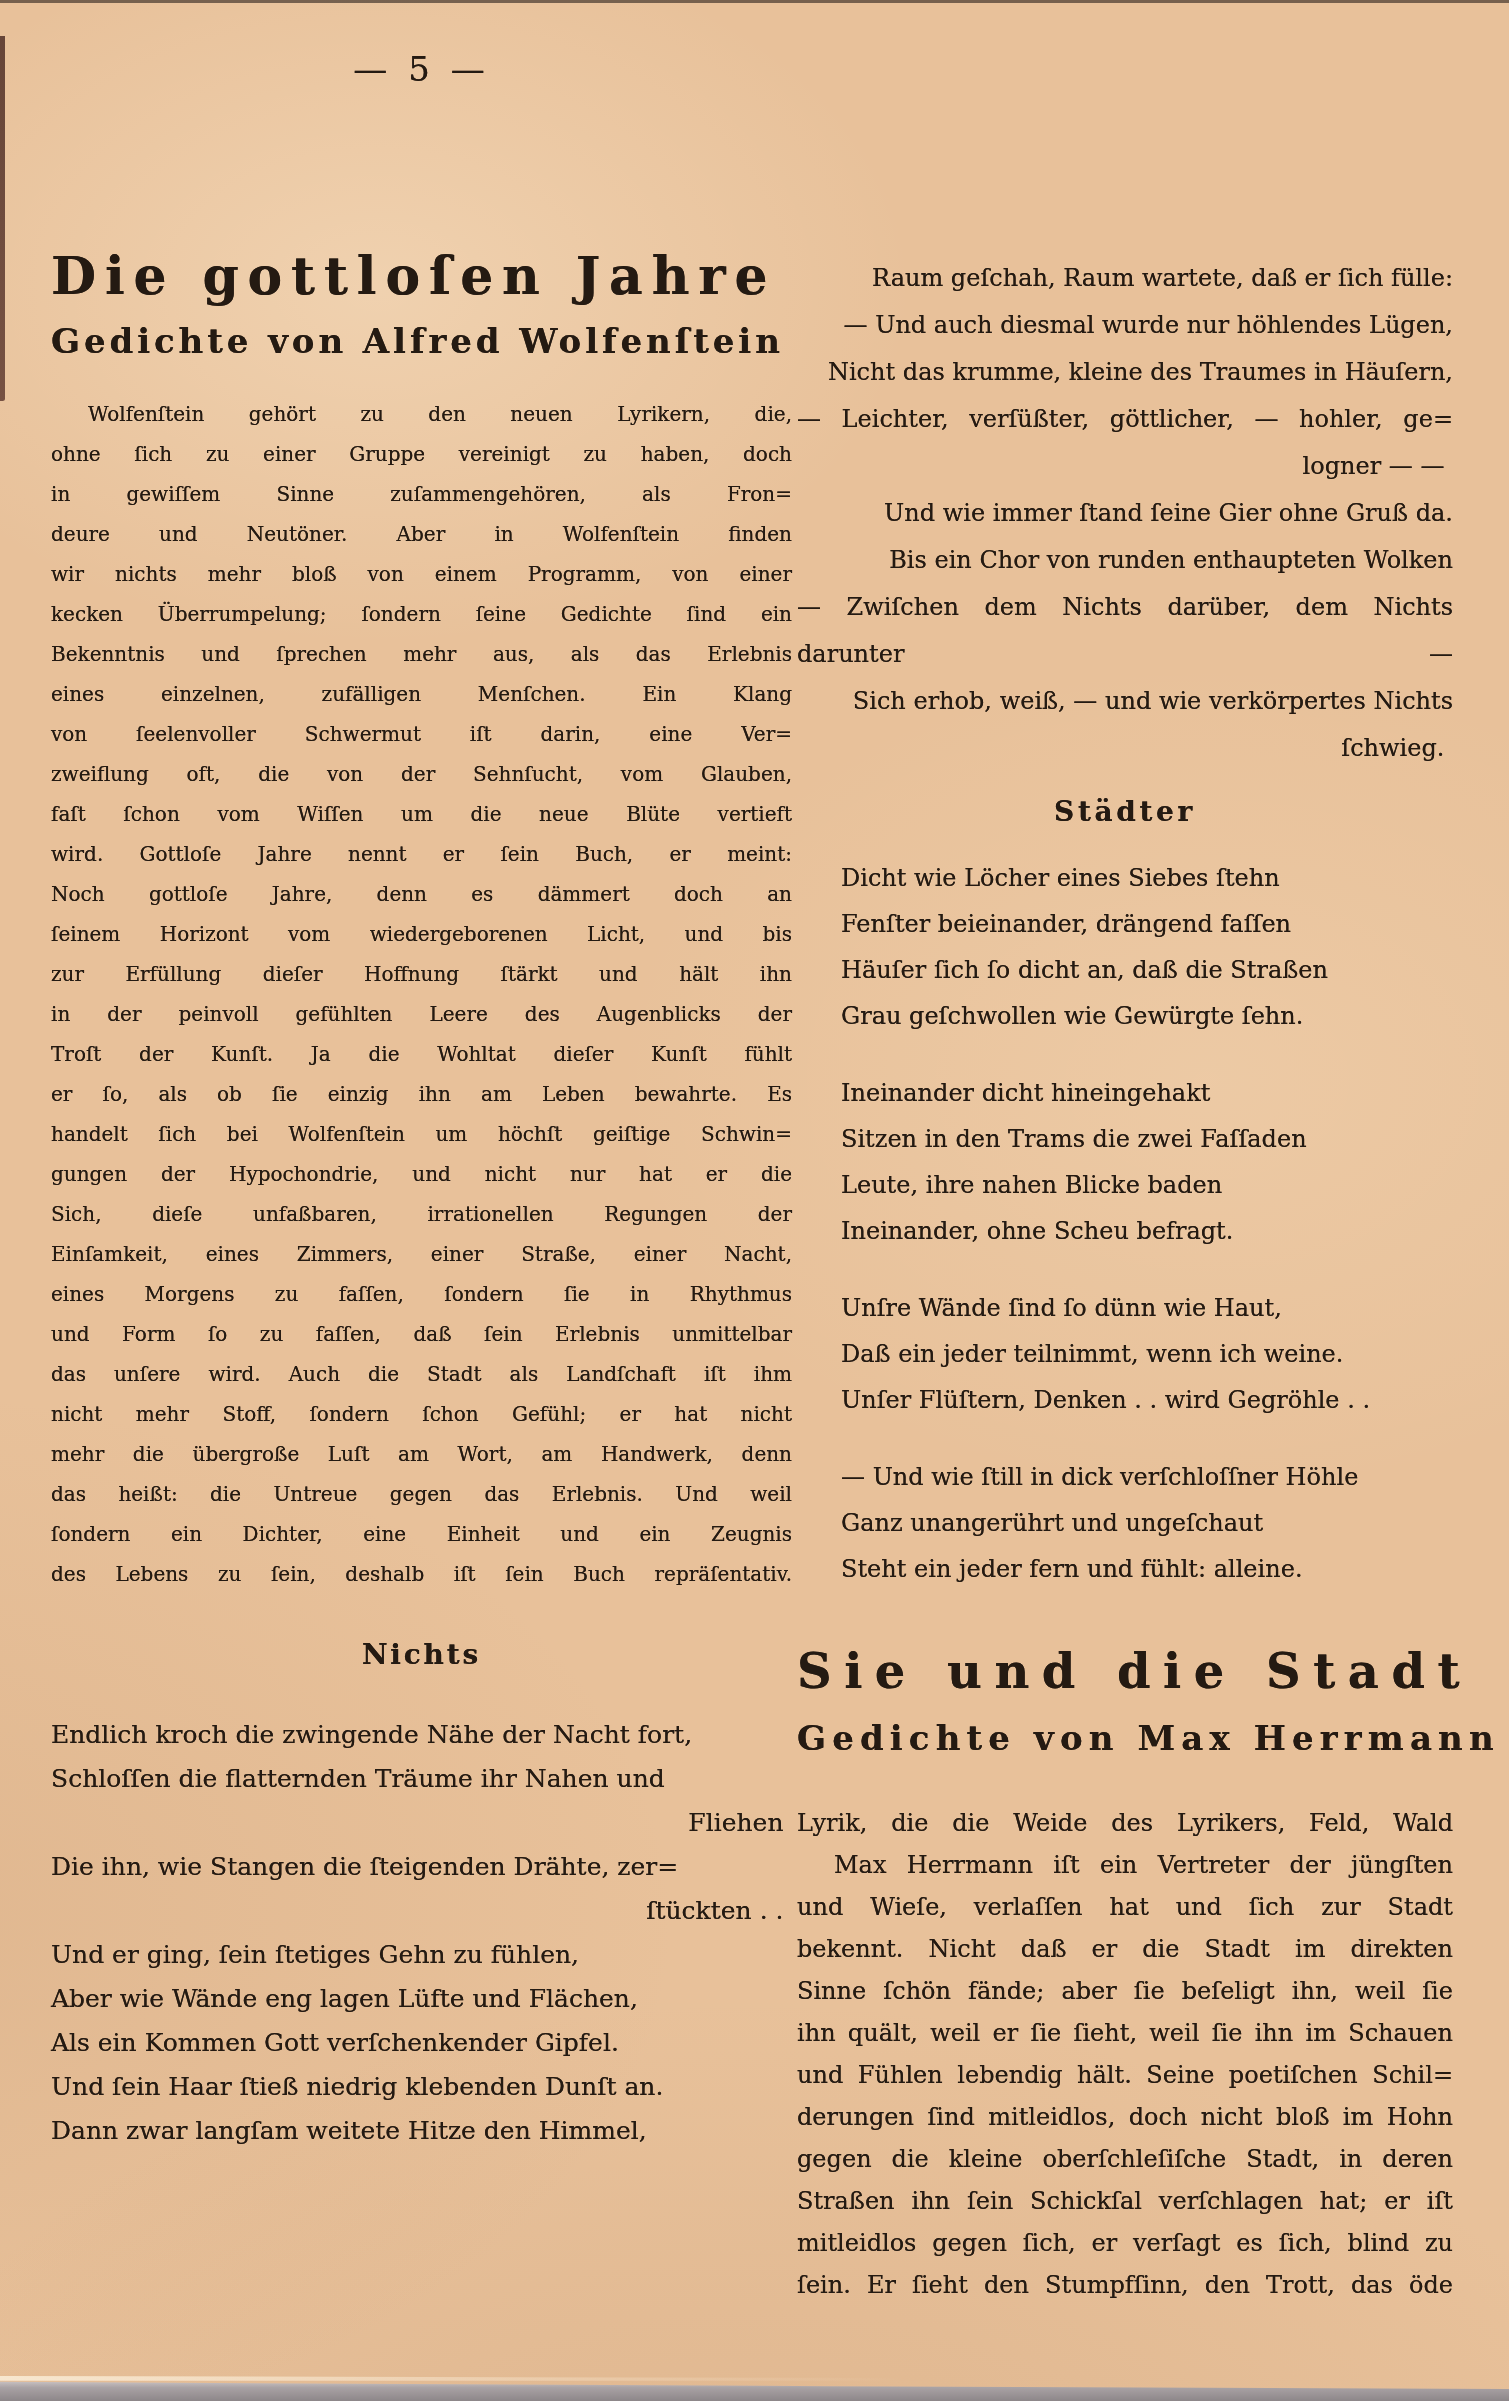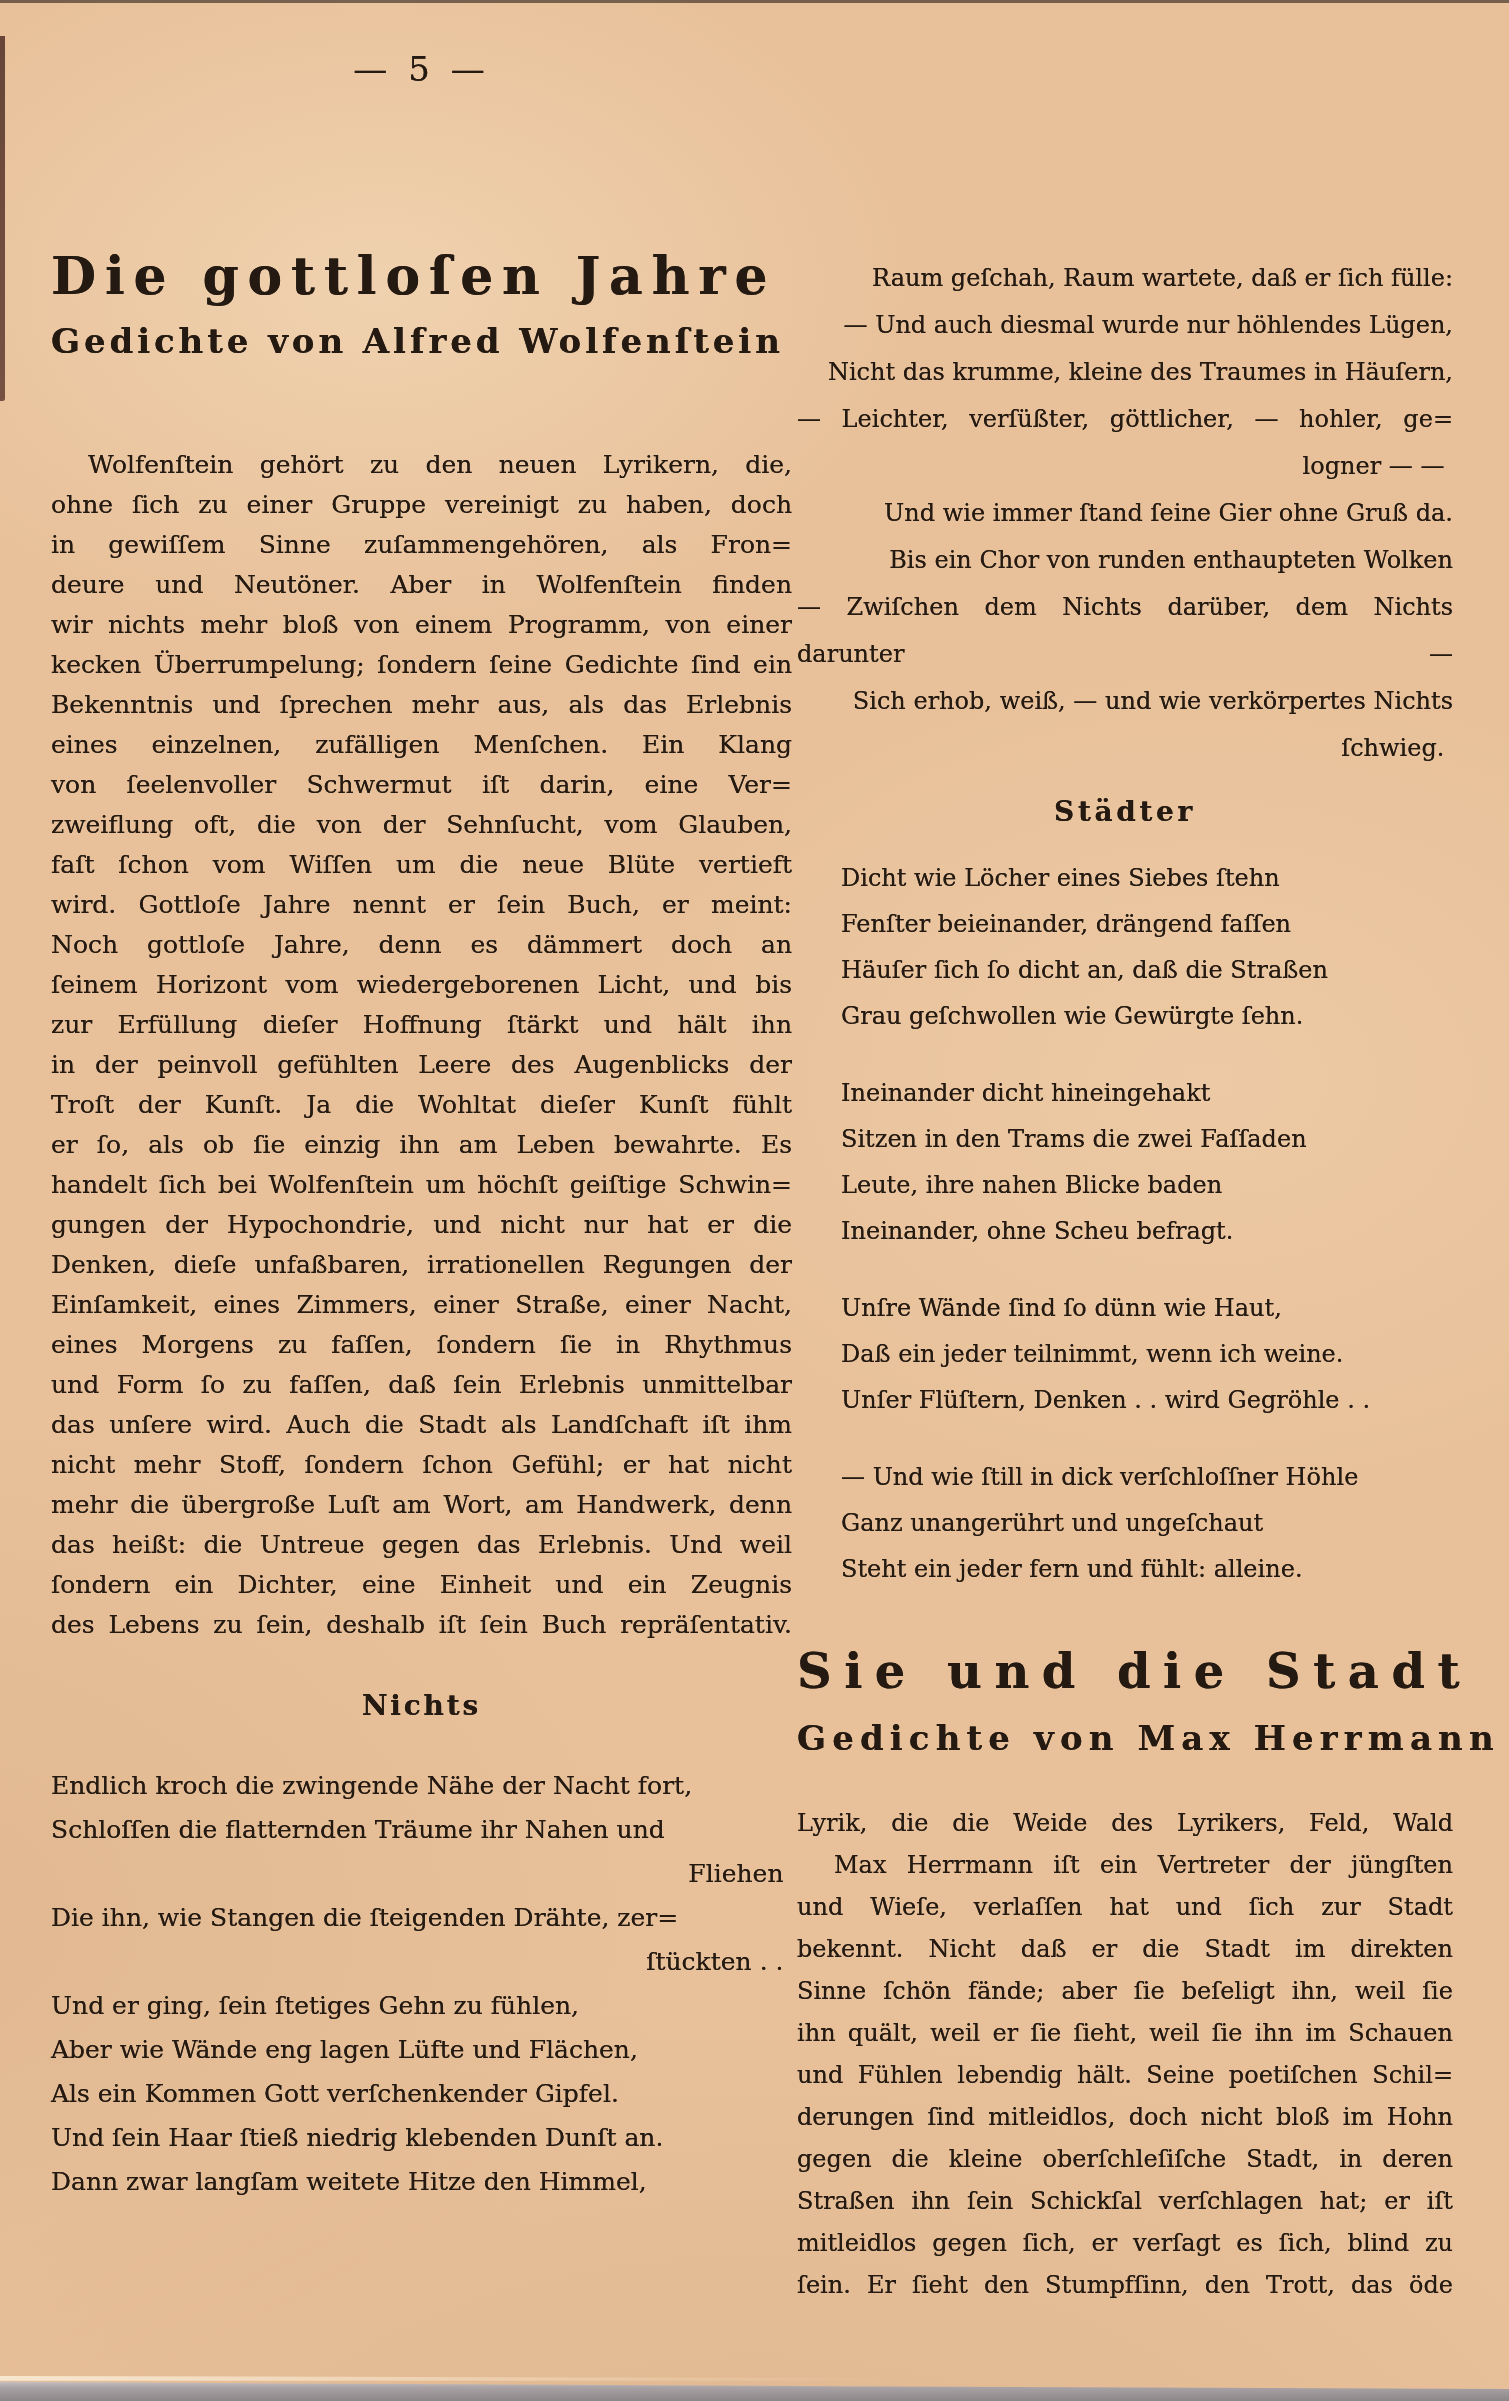--- a/index.html
+++ b/index.html
@@ -35,21 +35,21 @@
   .col-right{left:797px;top:255px;width:656px;}
 
   h1,h2,h3{margin:0;font-weight:bold;}
   .title{font-size:52px;line-height:61px;letter-spacing:0.17em;white-space:nowrap;
     text-align:left;font-weight:bold;}
   .subtitle{margin-top:12px;font-size:34px;line-height:46px;letter-spacing:0.115em;
     white-space:nowrap;font-weight:bold;}
   .title2{margin-top:48px;font-size:48px;line-height:63px;letter-spacing:0.26em;}
   .subtitle2{letter-spacing:0.18em;}
 
-  .paragraph{margin-top:81px;font-size:25px;}
+  .paragraph{margin-top:30px;font-size:20px;}
   .col-right .paragraph{margin-top:41px;font-size:24px;}
   .jline{line-height:40px;text-align:justify;text-align-last:justify;word-spacing:0.8px;}
   .col-right .jline{line-height:42px;}
   .jline.indent{padding-left:37px;}
 
   .poem-heading{margin-top:41px;font-size:28px;line-height:39px;text-align:center;
     letter-spacing:0.10em;}
   .staedter-heading{margin-top:20px;letter-spacing:0.13em;}
   .poem{font-size:25px;}
   .col-left .poem{margin-top:39px;}
@@ -89,21 +89,21 @@
         <div class="jline">faſt ſchon vom Wiſſen um die neue Blüte vertieft</div>
         <div class="jline">wird.  Gottloſe Jahre nennt er ſein Buch, er meint:</div>
         <div class="jline">Noch gottloſe Jahre, denn es dämmert doch an</div>
         <div class="jline">ſeinem Horizont vom wiedergeborenen Licht, und bis</div>
         <div class="jline">zur Erfüllung dieſer Hoffnung ſtärkt und hält ihn</div>
         <div class="jline">in der peinvoll gefühlten Leere des Augenblicks der</div>
         <div class="jline">Troſt der Kunſt.  Ja die Wohltat dieſer Kunſt fühlt</div>
         <div class="jline">er ſo, als ob ſie einzig ihn am Leben bewahrte.  Es</div>
         <div class="jline">handelt ſich bei Wolfenſtein um höchſt geiſtige Schwin=</div>
         <div class="jline">gungen der Hypochondrie, und nicht nur hat er die</div>
-        <div class="jline">Denken, dieſe unfaßbaren, irrationellen Regungen der</div>
+        <div class="jline">Sich, dieſe unfaßbaren, irrationellen Regungen der</div>
         <div class="jline">Einſamkeit, eines Zimmers, einer Straße, einer Nacht,</div>
         <div class="jline">eines Morgens zu faſſen, ſondern ſie in Rhythmus</div>
         <div class="jline">und Form ſo zu faſſen, daß ſein Erlebnis unmittelbar</div>
         <div class="jline">das unſere wird.  Auch die Stadt als Landſchaft iſt ihm</div>
         <div class="jline">nicht mehr Stoff, ſondern ſchon Gefühl; er hat nicht</div>
         <div class="jline">mehr die übergroße Luſt am Wort, am Handwerk, denn</div>
         <div class="jline">das heißt: die Untreue  gegen das Erlebnis.  Und weil</div>
         <div class="jline">ſondern ein Dichter, eine Einheit und ein Zeugnis</div>
         <div class="jline">des Lebens zu ſein, deshalb iſt ſein Buch repräſentativ.</div>
       </div>

